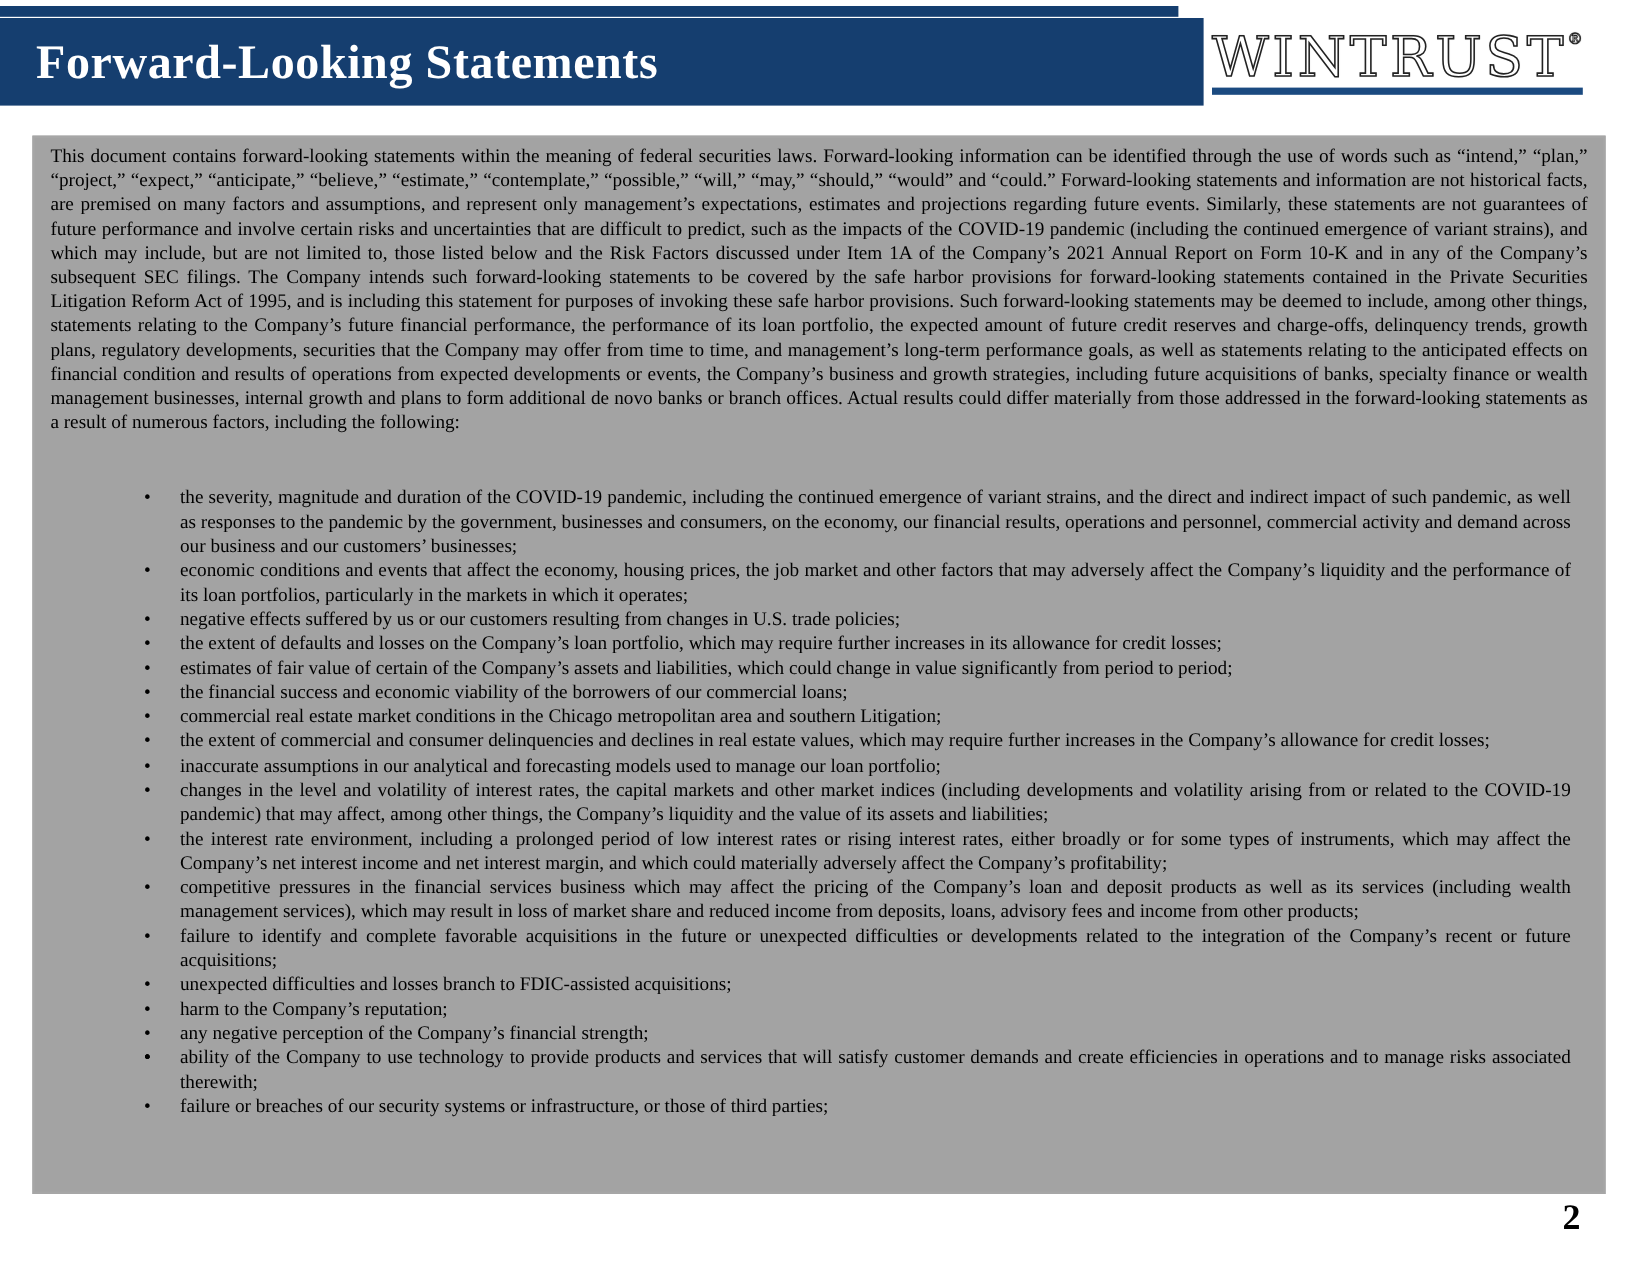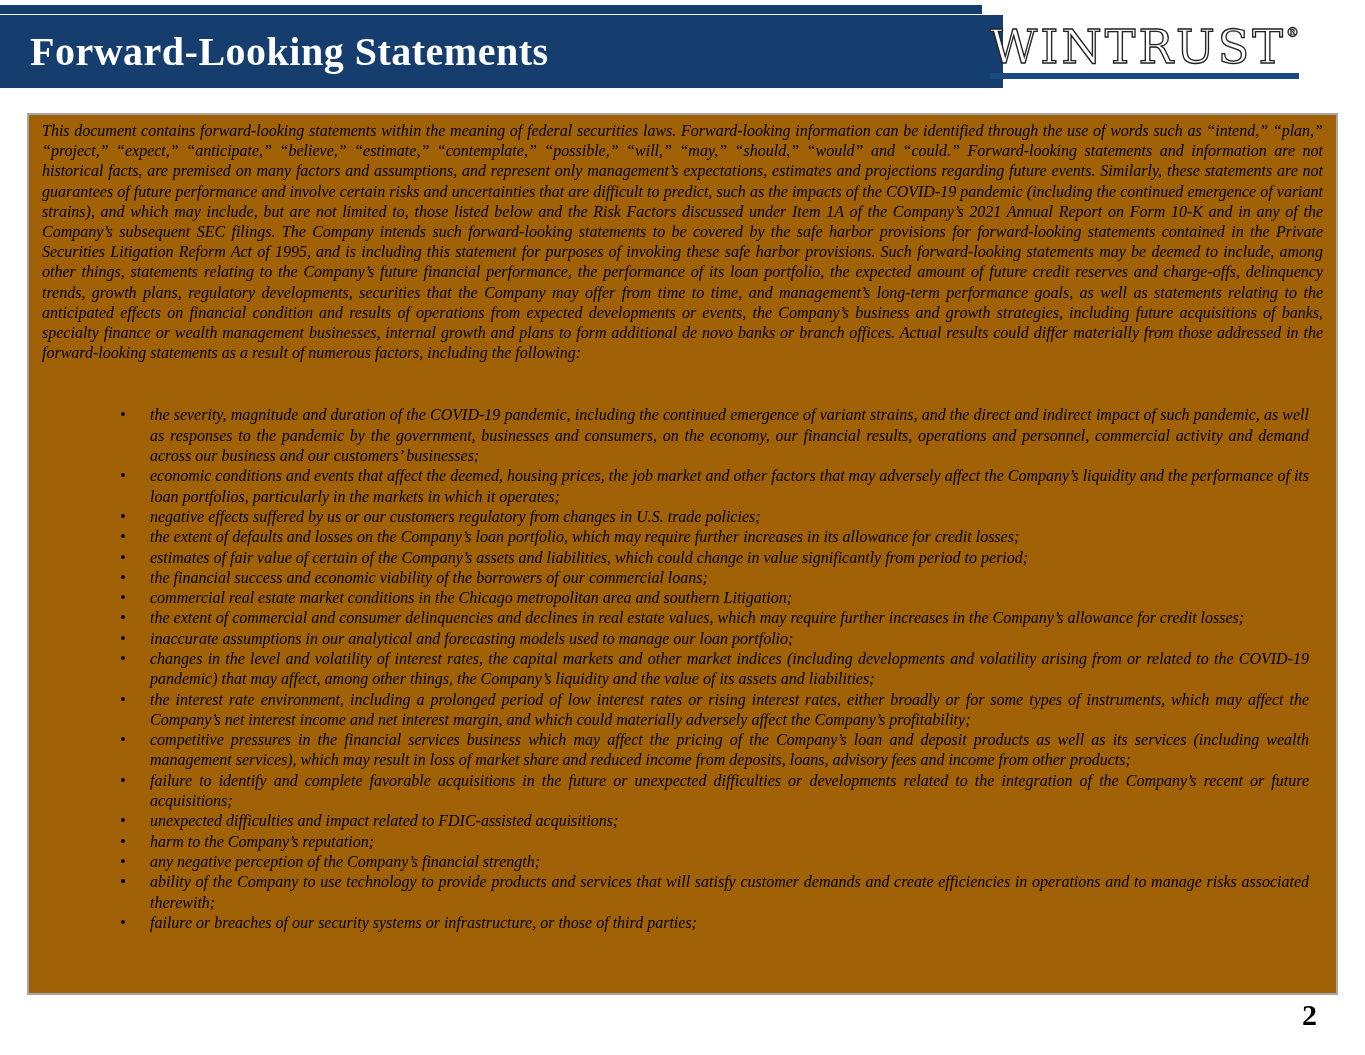--- a/index.html
+++ b/index.html
@@ -44,21 +44,21 @@
     color: #ffffff;
     font-size: 40px;
     font-weight: bold;
     letter-spacing: 0.5px;
     font-family: "Liberation Serif", "DejaVu Serif", serif;
   }
   
   .logo-block {
     position: absolute;
     top: 24px;
-    right: 66px;
+    right: 46px;
     text-align: right;
   }
   .logo-wordmark {
     display: inline-block;
     font-family: "DejaVu Serif", "Liberation Serif", serif;
     font-size: 46px;
     line-height: 1;
     letter-spacing: 3px;
     color: #ffffff;
     -webkit-text-stroke: 1.3px #222222;
@@ -78,23 +78,22 @@
   }
   
   .content-box {
     position: absolute;
     left: 27px;
     top: 113px;
     width: 1311px;
     height: 882px;
     border: 2px solid var(--box-border, #a6a6a6);
     box-sizing: border-box;
-    background: #a16207;
+    background: #a3a3a3;
     padding: 6px 13px 0 13px;
-    font-style: italic;
   }
   .intro {
     margin: 0;
     font-size: 16px;
     line-height: 20.2px;
     text-align: justify;
     color: #000000;
   }
   .bullet-list {
     list-style: none;
@@ -146,25 +145,25 @@
     <p class="intro">This document contains forward-looking statements within the meaning of federal securities laws. Forward-looking information can be identified through the use of words such as “intend,” “plan,” “project,” “expect,” “anticipate,” “believe,” “estimate,” “contemplate,” “possible,” “will,” “may,” “should,” “would” and “could.” Forward-looking statements and information are not historical facts, are premised on many factors and assumptions, and represent only management’s expectations, estimates and projections regarding future events. Similarly, these statements are not guarantees of future performance and involve certain risks and uncertainties that are difficult to predict, such as the impacts of the COVID-19 pandemic (including the continued emergence of variant strains), and which may include, but are not limited to, those listed below and the Risk Factors discussed under Item 1A of the Company’s 2021 Annual Report on Form 10-K and in any of the Company’s subsequent SEC filings. The Company intends such forward-looking statements to be covered by the safe harbor provisions for forward-looking statements contained in the Private Securities Litigation Reform Act of 1995, and is including this statement for purposes of invoking these safe harbor provisions. Such forward-looking statements may be deemed to include, among other things, statements relating to the Company’s future financial performance, the performance of its loan portfolio, the expected amount of future credit reserves and charge-offs, delinquency trends, growth plans, regulatory developments, securities that the Company may offer from time to time, and management’s long-term performance goals, as well as statements relating to the anticipated effects on financial condition and results of operations from expected developments or events, the Company’s business and growth strategies, including future acquisitions of banks, specialty finance or wealth management businesses, internal growth and plans to form additional de novo banks or branch offices. Actual results could differ materially from those addressed in the forward-looking statements as a result of numerous factors, including the following:</p>
 
     <ul class="bullet-list">
 
     <li>
           <span class="marker">•</span>
           <span class="bullet-text">the severity, magnitude and duration of the COVID-19 pandemic, including the continued emergence of variant strains, and the direct and indirect impact of such pandemic, as well as responses to the pandemic by the government, businesses and consumers, on the economy, our financial results, operations and personnel, commercial activity and demand across our business and our customers’ businesses;</span>
         </li>
         <li>
           <span class="marker">•</span>
-          <span class="bullet-text">economic conditions and events that affect the deemed, housing prices, the job market and other factors that may adversely affect the Company’s liquidity and the performance of its loan portfolios, particularly in the markets in which it operates;</span>
-        </li>
-        <li>
-          <span class="marker">•</span>
-          <span class="bullet-text">negative effects suffered by us or our customers regulatory from changes in U.S. trade policies;</span>
+          <span class="bullet-text">economic conditions and events that affect the economy, housing prices, the job market and other factors that may adversely affect the Company’s liquidity and the performance of its loan portfolios, particularly in the markets in which it operates;</span>
+        </li>
+        <li>
+          <span class="marker">•</span>
+          <span class="bullet-text">negative effects suffered by us or our customers resulting from changes in U.S. trade policies;</span>
         </li>
         <li>
           <span class="marker">•</span>
           <span class="bullet-text">the extent of defaults and losses on the Company’s loan portfolio, which may require further increases in its allowance for credit losses;</span>
         </li>
         <li>
           <span class="marker">•</span>
           <span class="bullet-text">estimates of fair value of certain of the Company’s assets and liabilities, which could change in value significantly from period to period;</span>
         </li>
         <li>
@@ -194,21 +193,21 @@
         <li>
           <span class="marker">•</span>
           <span class="bullet-text">competitive pressures in the financial services business which may affect the pricing of the Company’s loan and deposit products as well as its services (including wealth management services), which may result in loss of market share and reduced income from deposits, loans, advisory fees and income from other products;</span>
         </li>
         <li>
           <span class="marker">•</span>
           <span class="bullet-text">failure to identify and complete favorable acquisitions in the future or unexpected difficulties or developments related to the integration of the Company’s recent or future acquisitions;</span>
         </li>
         <li>
           <span class="marker">•</span>
-          <span class="bullet-text">unexpected difficulties and impact related to FDIC-assisted acquisitions;</span>
+          <span class="bullet-text">unexpected difficulties and losses branch to FDIC-assisted acquisitions;</span>
         </li>
         <li>
           <span class="marker">•</span>
           <span class="bullet-text">harm to the Company’s reputation;</span>
         </li>
         <li>
           <span class="marker">•</span>
           <span class="bullet-text">any negative perception of the Company’s financial strength;</span>
         </li>
         <li>

